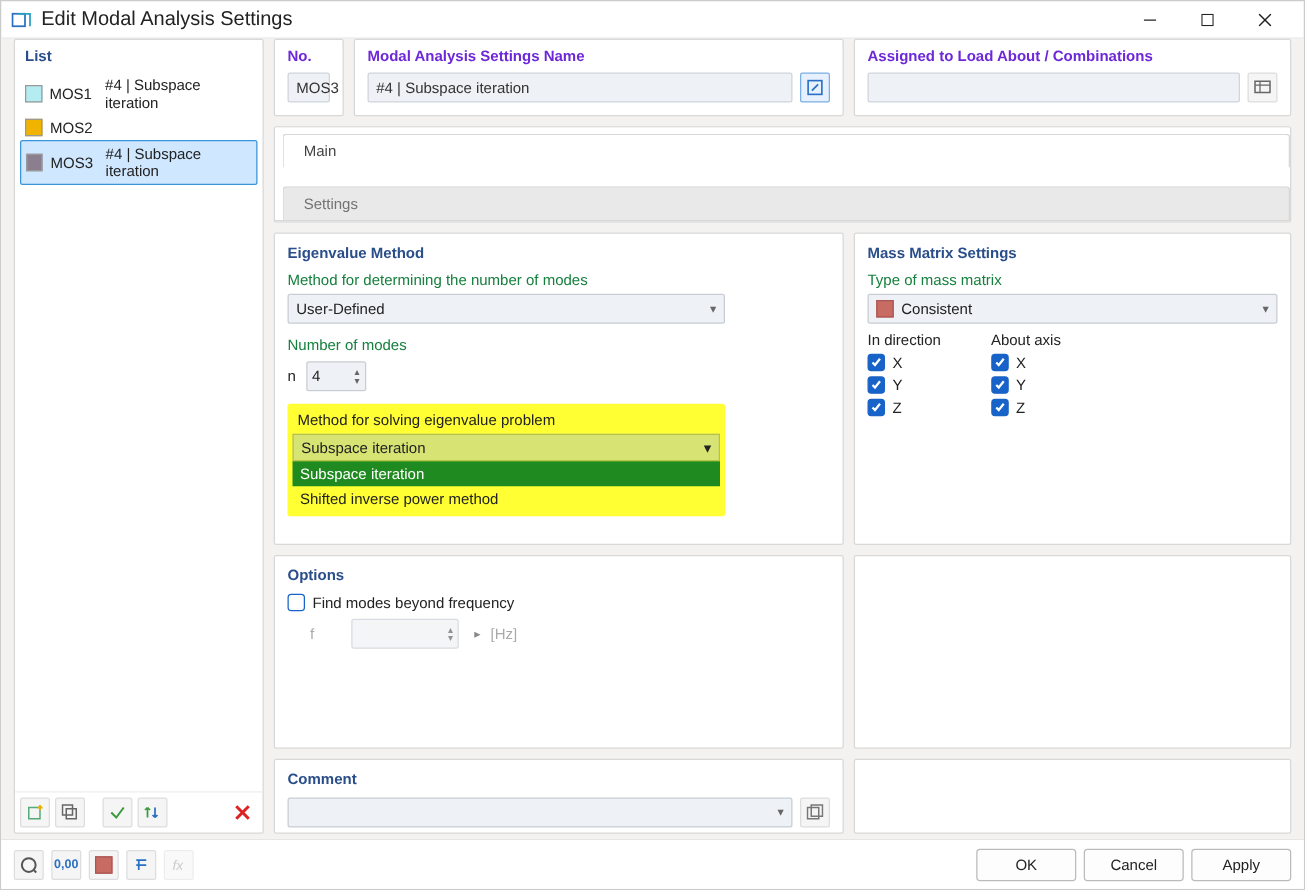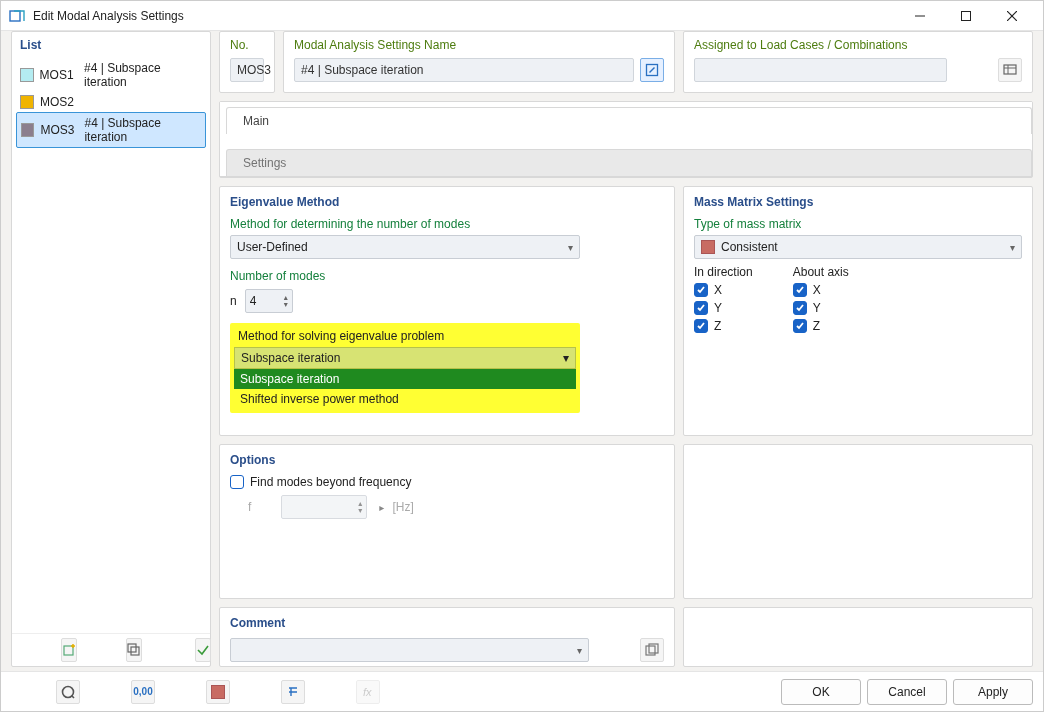--- a/index.html
+++ b/index.html
@@ -1,40 +1,40 @@
 <!DOCTYPE html>
 <html><head>
 <meta charset="utf-8">
 <style>
   * { box-sizing: border-box; font-family: "Segoe UI", Tahoma, sans-serif; }
   body { margin:0; padding:0; background:#fff; width:1044px; height:712px; overflow:hidden; font-size:12px; color:#222; }
   .window { width:1044px; height:712px; border:1px solid #ccc; display:flex; flex-direction:column; }
   .titlebar { height:30px; display:flex; align-items:center; padding:0 8px; border-bottom:1px solid #e5e5e5; }
   .titlebar .app-icon { width:16px; height:16px; margin-right:8px; }
-  .titlebar .title { flex:1; font-size:12px; }
+  .titlebar .title { flex:1; font-size:16px; }
   .winbtns { display:flex; gap:0; }
   .winbtn { width:46px; height:30px; display:flex; align-items:center; justify-content:center; }
   .winbtn svg line, .winbtn svg rect { stroke:#222; }
   .body { flex:1; display:flex; gap:8px; padding:0 10px 4px 10px; background:#f3f2f0; }
   
   .panel { background:#fff; border:1px solid #d8d8d8; border-radius:2px; }
   .panel-title { color:#2a4e8a; font-weight:600; padding:6px 8px; }
   .left { width:200px; display:flex; flex-direction:column; }
   .list-body { flex:1; padding:0 4px; }
   .list-row { display:flex; align-items:center; gap:6px; padding:3px 4px; cursor:default;}
   .list-row.selected { background:#cfe7ff; border:1px solid #3994d8; border-radius:2px; }
   .swatch { width:14px; height:14px; border:1px solid #999; }
   .list-id { width:40px; }
   .left-footer { display:flex; align-items:center; gap:4px; padding:4px; border-top:1px solid #eee; }
-  .iconbtn { width:24px; height:24px; display:flex; align-items:center; justify-content:center; background:#f5f5f5; border:1px solid #ddd; border-radius:2px;margin-left:45px; }
+  .iconbtn { width:24px; height:24px; display:flex; align-items:center; justify-content:center; background:#f5f5f5; border:1px solid #ddd; border-radius:2px; }
   
   .right { flex:1; display:flex; flex-direction:column; gap:8px; }
   .toprow { display:flex; gap:8px; }
   .field-group { background:#fff; border:1px solid #d8d8d8; border-radius:2px; padding:6px 10px 10px 10px; display:flex; flex-direction:column; gap:6px; }
-  .fg-label { color:#4d7c0f; font-weight:400; }
+  .fg-label { color:#6d28d9; font-weight:700; }
   .ro-input { height:24px; background:#eef1f5; border:1px solid #d0d5db; border-radius:2px; display:flex; align-items:center; padding:0 6px; color:#333; }
   .no-col { width:56px; }
   .name-col { flex:1; min-width:360px; }
   .name-row { display:flex; gap:6px; align-items:center; }
   .name-row .ro-input { flex:1; }
   .small-btn { width:24px; height:24px; display:flex; align-items:center; justify-content:center; background:#e6f0ff; border:1px solid #7aaee6; border-radius:2px; }
   .assigned-col { width:350px; display:flex; flex-direction:column;}
   .tabs { display:flex; gap:16px; border-bottom:1px solid #d8d8d8; background:#fff; padding-left:6px; padding-top:4px;flex-direction:column;}
   .tab { padding:6px 16px; border:1px solid transparent; border-bottom:none; cursor:default;}
   .tab.active { background:#fff; border-color:#d8d8d8; border-radius:3px 3px 0 0; color:#444; position:relative; top:1px;}
@@ -174,21 +174,21 @@
               </div>
             <div class="small-btn">
                 <svg width="14" height="14">
                   <rect x="1.5" y="1.5" width="11" height="11" fill="none" stroke="#2a70c2" stroke-width="1.3"></rect>
                   <path d="M4 9 L9 4 L10 5 L5 10 Z" fill="#2a70c2"></path>
                 </svg>
               </div>
           </div>
         </div>
         <div class="field-group assigned-col">
-          <div class="fg-label">Assigned to Load Cases / Combinations</div>
+          <div class="fg-label">Assigned to Load About / Combinations</div>
           <div class="name-row">
             <div class="ro-input" style="flex:1">
                 <span></span>
               </div>
             <div class="iconbtn">
                 <svg width="14" height="14">
                   <rect x="1" y="2" width="12" height="9" fill="none" stroke="#666" stroke-width="1.2"></rect>
                   <line x1="1" y1="5" x2="13" y2="5" stroke="#666"></line>
                   <line x1="5" y1="2" x2="5" y2="11" stroke="#666"></line>
                 </svg>

